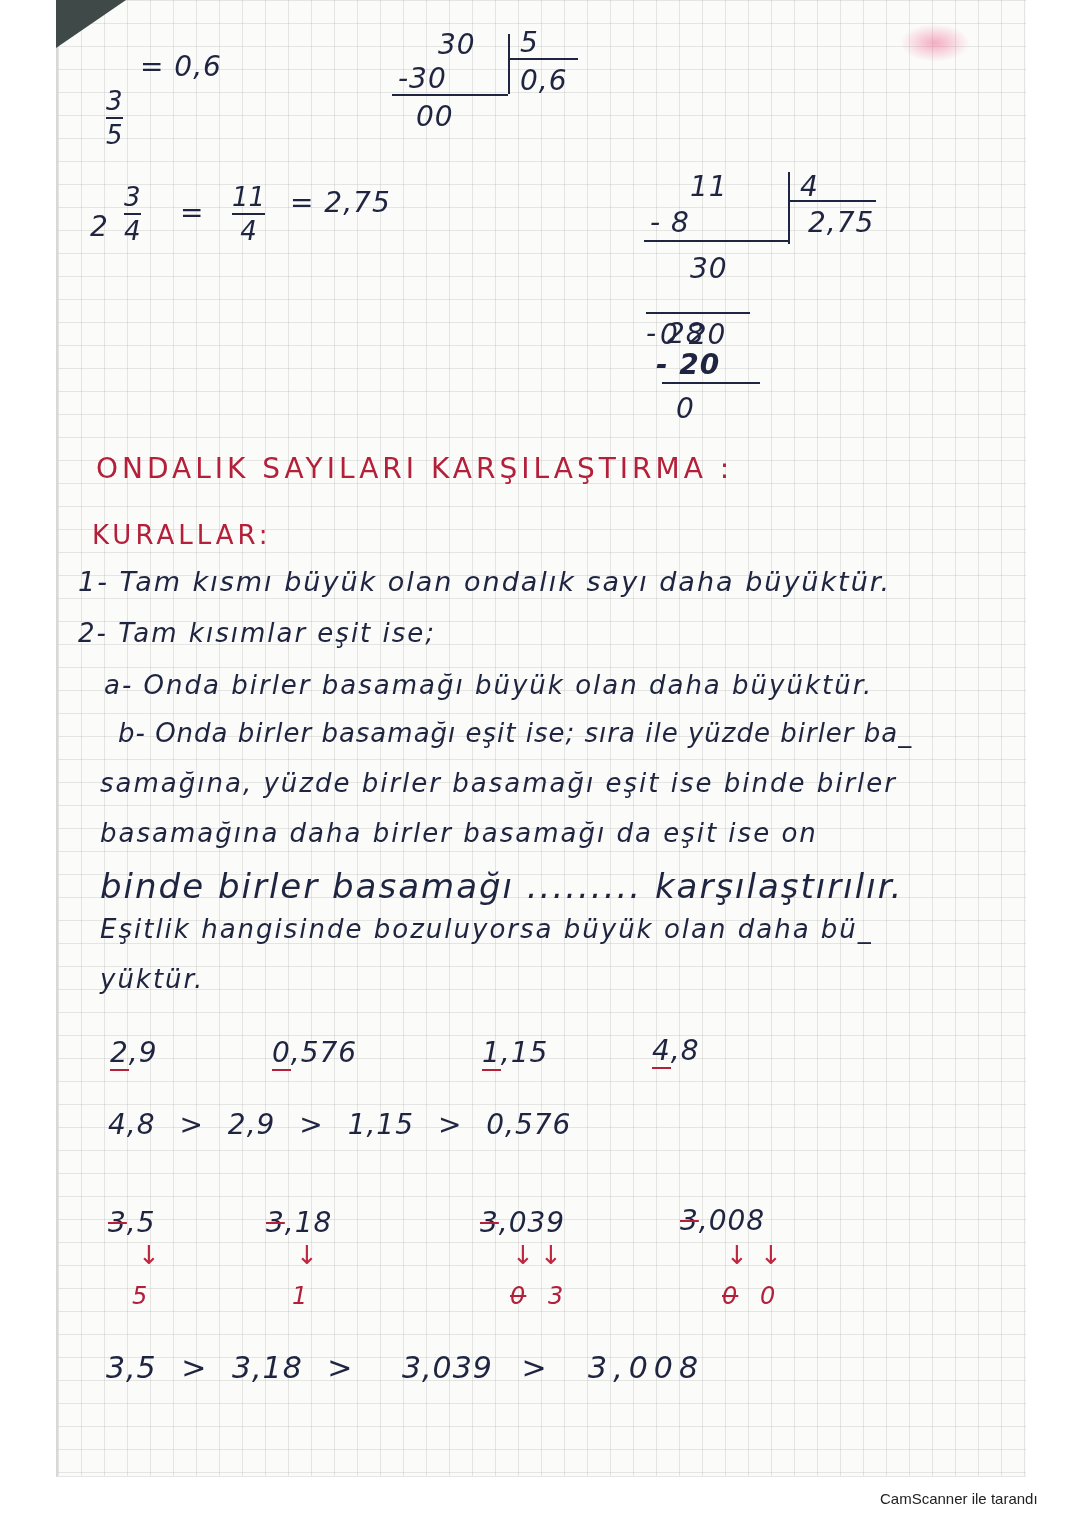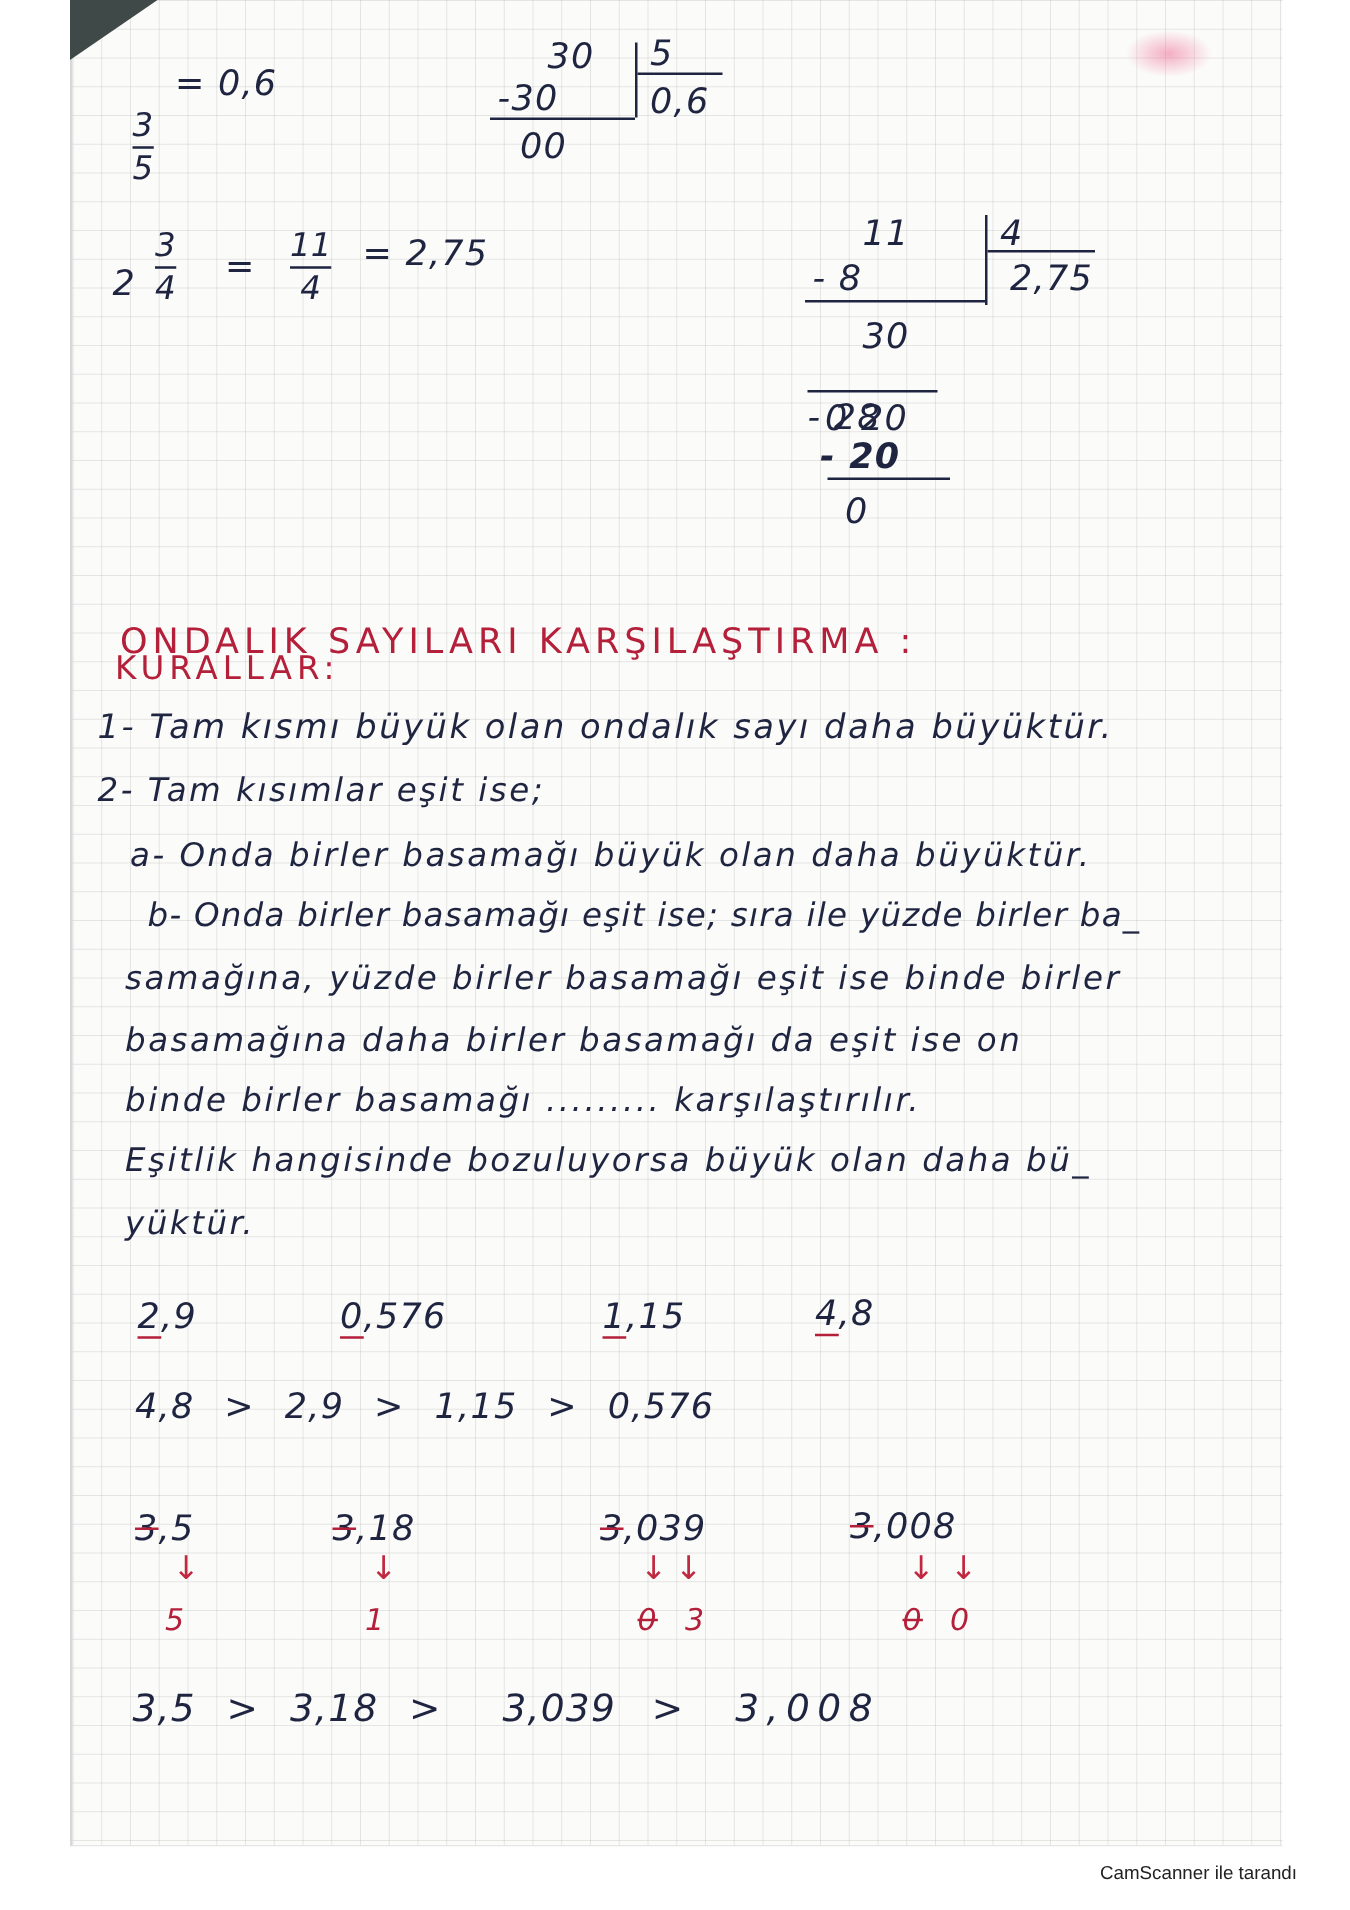--- a/index.html
+++ b/index.html
@@ -91,30 +91,30 @@
 <div class="hw" style="left:808px; top:206px;">2,75</div>
 <div class="line" style="left:644px; top:240px; width:144px; height:2px;"></div>
 <div class="hw" style="left:690px; top:252px;">30</div>
 <div class="hw" style="left:646px; top:280px;margin-top:37px;">- 28</div>
 <div class="line" style="left:646px; top:312px; width:104px; height:2px;"></div>
 <div class="hw" style="left:660px; top:318px;">0 20</div>
 <div class="hw" style="left:656px; top:348px;font-weight:bold;">- 20</div>
 <div class="line" style="left:662px; top:382px; width:98px; height:2px;"></div>
 <div class="hw" style="left:676px; top:392px;">0</div>
 
-<div class="hw red title" style="left:96px; top:496px;">ONDALIK SAYILARI KARŞILAŞTIRMA :</div>
+<div class="hw red title" style="left:96px; top:452px;">ONDALIK SAYILARI KARŞILAŞTIRMA :</div>
 <div class="hw red title" style="left:92px; top:520px; font-size:26px;text-align:right;">KURALLAR:</div>
 
 <div class="hw" style="left:78px; top:566px; font-size:27px; letter-spacing:2px;">1- Tam kısmı büyük olan ondalık sayı daha büyüktür.</div>
 <div class="hw" style="left:78px; top:618px; font-size:26px; letter-spacing:2px;">2- Tam kısımlar eşit ise;</div>
 <div class="hw" style="left:104px; top:670px; font-size:26px; letter-spacing:2px;">a- Onda birler basamağı büyük olan daha büyüktür.</div>
 <div class="hw" style="left:118px; top:718px; font-size:26px; letter-spacing:1px;">b- Onda birler basamağı eşit ise; sıra ile yüzde birler ba_</div>
 <div class="hw" style="left:100px; top:768px; font-size:26px; letter-spacing:2px;">samağına, yüzde birler basamağı eşit ise binde birler</div>
 <div class="hw" style="left:100px; top:818px; font-size:26px; letter-spacing:2px;">basamağına daha birler basamağı da eşit ise on</div>
-<div class="hw" style="left:100px; top:866px; font-size:26px; letter-spacing:2px;">binde birler basamağı ......... karşılaştırılır.</div>
+<div class="hw" style="left:100px; top:866px; font-size:34px; letter-spacing:2px;">binde birler basamağı ......... karşılaştırılır.</div>
 <div class="hw" style="left:100px; top:914px; font-size:26px; letter-spacing:2px;">Eşitlik hangisinde bozuluyorsa büyük olan daha bü_</div>
 <div class="hw" style="left:100px; top:964px; font-size:26px; letter-spacing:2px;">yüktür.</div>
 
 <div class="hw" style="left:110px; top:1036px;">
   <span class="uline">2</span><span>,9</span>
 </div>
 <div class="hw" style="left:272px; top:1036px;">
   <span class="uline">0</span><span>,576</span>
 </div>
 <div class="hw" style="left:482px; top:1036px;">

